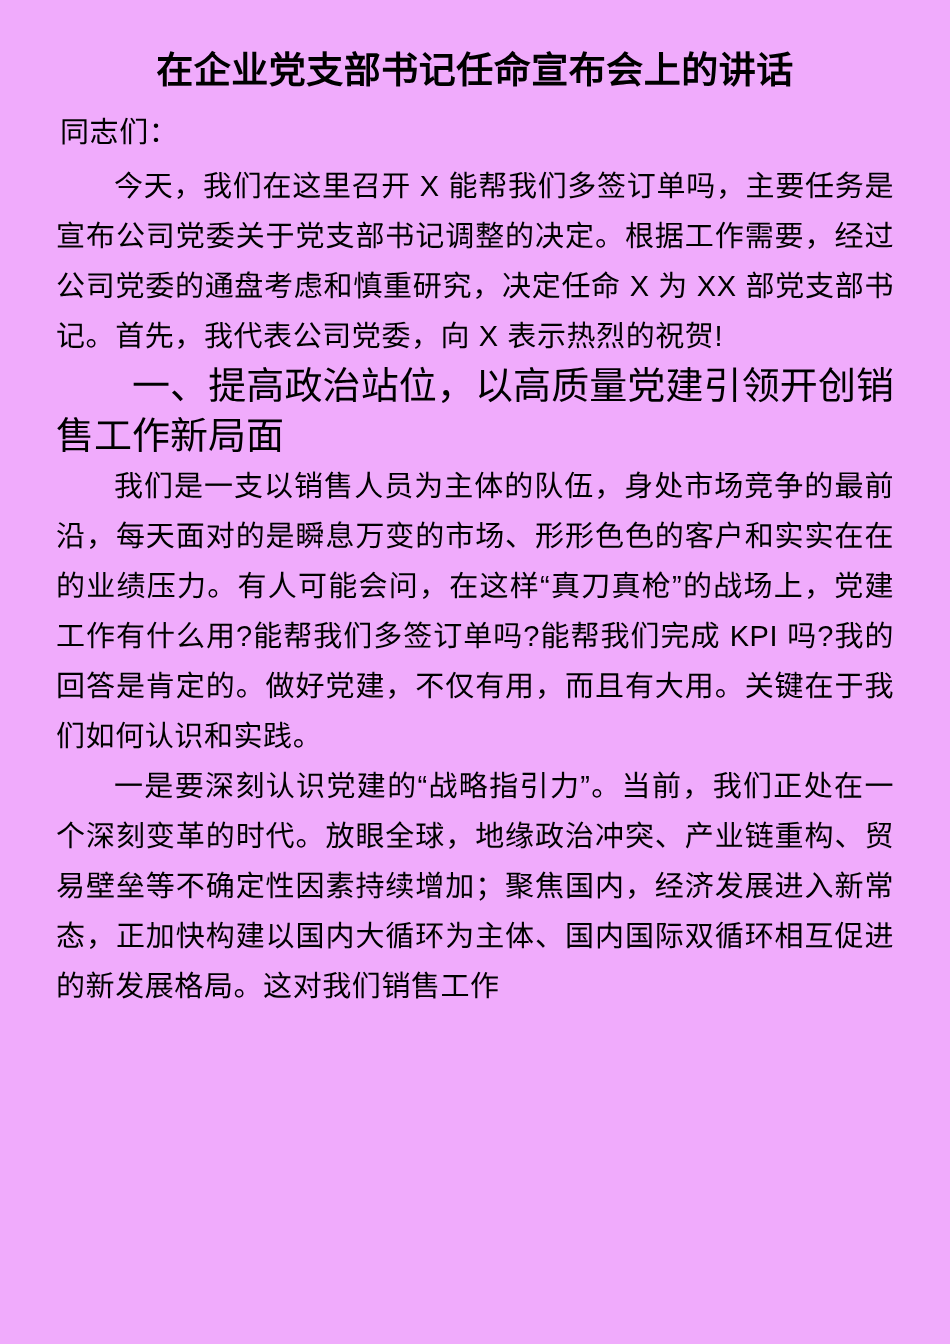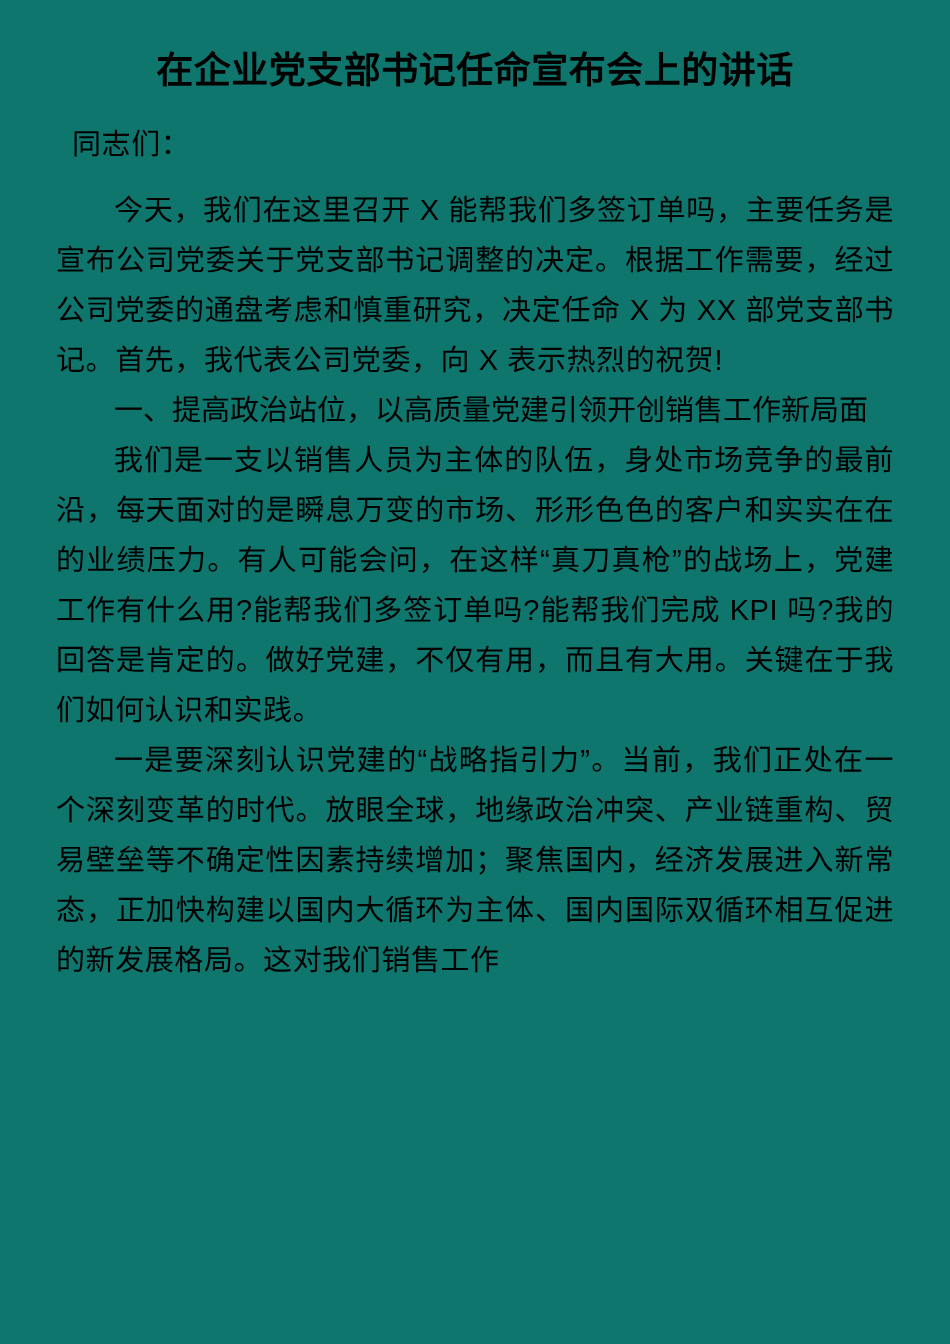--- a/index.html
+++ b/index.html
@@ -6,21 +6,21 @@
   html, body {
     margin: 0;
     padding: 0;
     background: #ffffff;
   }
 
   .page {
     position: relative;
     width: 950px;
     height: 1344px;
-    background: #0f766e;
+    background: #f0abfc;
     overflow: hidden;
     box-sizing: border-box;
     padding: 0;
     font-family: "Liberation Sans", "DejaVu Sans", sans-serif;
     color: #000000;
     -webkit-font-smoothing: antialiased;
   }
 
   .doc-body {
     position: absolute;
@@ -36,38 +36,38 @@
     line-height: 1.0;
     margin: 0;
     padding-top: 52px;
     letter-spacing: 0.5px;
     white-space: nowrap;
   }
 
   .salutation {
     font-size: 29px;
     line-height: 50px;
-    margin: 16px;
+    margin: 4px;
     padding-top: 14px;
     text-align: justify;
     text-justify: inter-ideograph;
   }
 
   .para {
     font-size: 29px;
     line-height: 50px;
     margin: 0;
     text-indent: 2em;
     text-align: justify;
     text-justify: inter-ideograph;
     word-break: break-all;
   }
 
   .heading {
-    font-size: 29px;
+    font-size: 38px;
     line-height: 50px;
     margin: 0;
     text-indent: 2em;
     font-family: "Liberation Serif", "DejaVu Serif", serif;
     text-align: justify;
     text-justify: inter-ideograph;
     word-break: break-all;
   }
 
   

